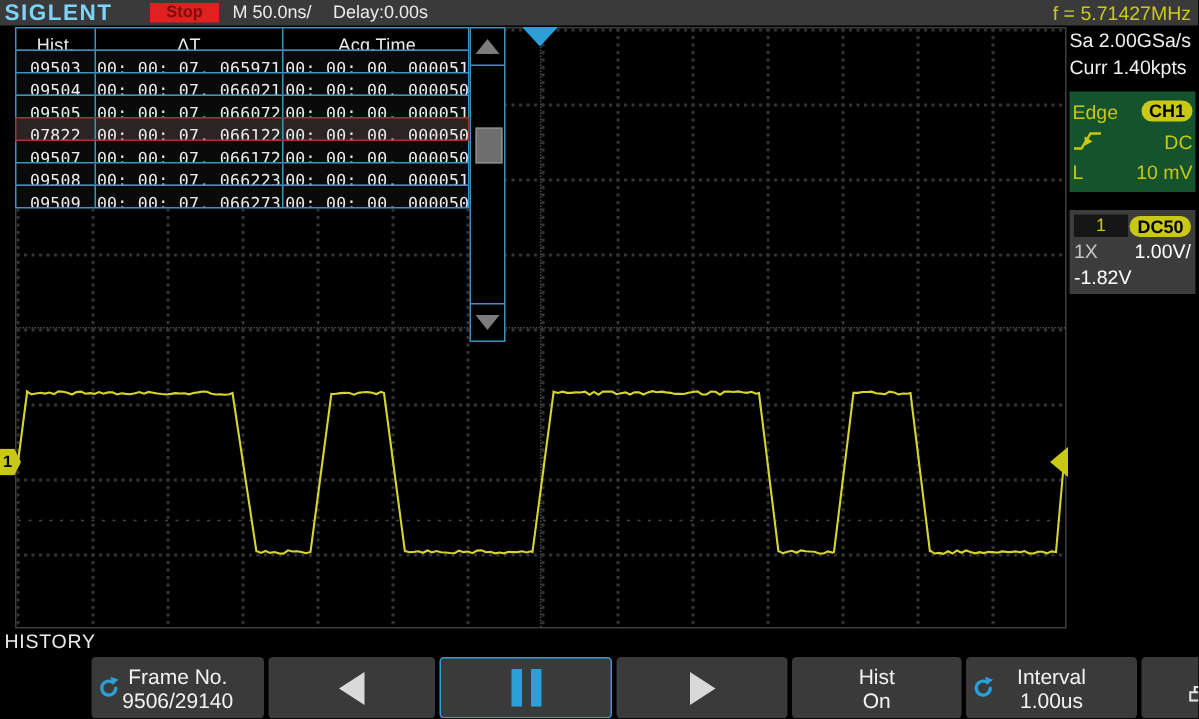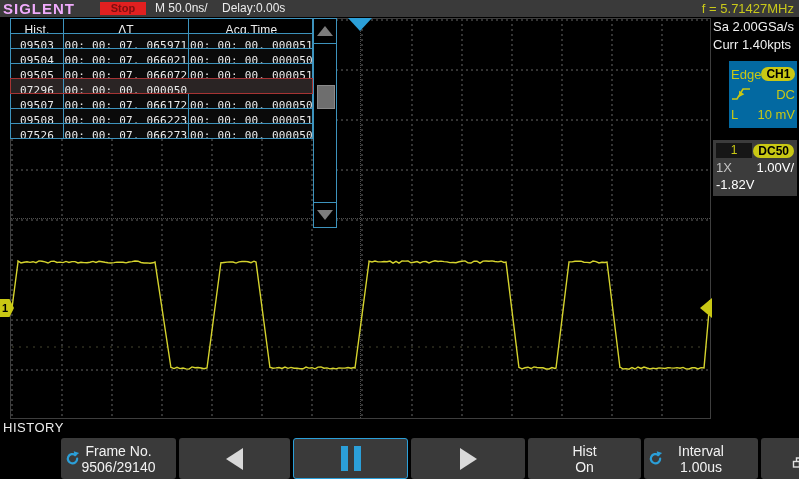--- a/index.html
+++ b/index.html
@@ -1,21 +1,21 @@
 <!DOCTYPE html>
 <html><head>
 <meta charset="utf-8">
 <style>
   html,body{margin:0;padding:0;background:#000;}
   .stage{position:relative;width:799px;height:479px;background:#000;overflow:hidden;
          font-family:"Liberation Sans",sans-serif;color:#e9e9e9;}
 
   
   .topbar{position:absolute;left:0;top:0;width:799px;height:17px;background:#3a3a3a;}
-  .logo{position:absolute;left:3px;top:0;font-size:15px;font-weight:800;letter-spacing:1px;color:#f0abfc;line-height:17px;}
+  .logo{position:absolute;left:3px;top:0;font-size:15px;font-weight:800;letter-spacing:1px;color:#7dd3fc;line-height:17px;}
   .stop-badge{position:absolute;left:100px;top:2px;width:46px;height:13px;background:#e12020;
               color:#7d0f0f;font-size:11px;font-weight:700;text-align:center;line-height:13px;}
   .tb-text{position:absolute;top:0;font-size:12px;color:#ececec;line-height:17px;}
   .freq{position:absolute;right:5px;top:0;font-size:13px;color:#c9c91a;line-height:17px;}
 
   
   .grid{position:absolute;left:10px;top:18px;width:701px;height:401px;box-sizing:border-box;
         border:1px solid #3e3e3e;
         background-image:
           radial-gradient(circle at 1px 1px,#343434 1px,transparent 1.4px),
@@ -52,21 +52,21 @@
   .sb-btn{position:absolute;left:0;width:22px;height:25px;box-sizing:border-box;border-bottom:1px solid #3d93bd;
           display:flex;align-items:center;justify-content:center;}
   .sb-btn.down{bottom:0;border-bottom:none;border-top:1px solid #3d93bd;}
   .tri-up{width:0;height:0;border-left:8px solid transparent;border-right:8px solid transparent;border-bottom:10px solid #7c7c7c;}
   .tri-down{width:0;height:0;border-left:8px solid transparent;border-right:8px solid transparent;border-top:10px solid #7c7c7c;}
   .sb-thumb{position:absolute;left:3px;top:66px;width:16px;height:22px;background:#6e6e6e;border:1px solid #8a8a8a;}
 
   
   .sidebar{position:absolute;left:713px;top:18px;width:84px;font-size:13px;}
   .sb-line{height:18px;line-height:18px;color:#f0f0f0;white-space:nowrap;}
-  .trig-panel{margin-top:7px;background:#0369a1;padding:3px 2px 4px 2px;margin-left:16px;}
+  .trig-panel{margin-top:7px;background:#14532d;padding:3px 2px 4px 2px;}
   .tp-row{display:flex;justify-content:space-between;align-items:center;height:20px;color:#c9c814;}
   .pill{background:#c9c814;color:#000;font-weight:700;font-size:12px;border-radius:7px;padding:0 5px;line-height:14px;}
   .ch-panel{margin-top:12px;background:#3c3c3c;padding:2px 3px 3px 3px;}
   .cp-row{display:flex;justify-content:space-between;align-items:center;height:17px;color:#fff;}
   .ch-num{background:#161616;color:#c9c814;width:36px;text-align:center;font-size:12px;line-height:15px;}
   .probe{color:#c4c4c4;}
 
   
   .hist-label{position:absolute;left:3px;top:420px;font-size:13px;letter-spacing:.5px;color:#ececec;}
   .menu-btn{position:absolute;top:438px;height:41px;background:#3a3a3a;border-radius:3px;
@@ -122,35 +122,36 @@
           <div class="t-cell">09504</div>
           <div class="t-cell">00: 00: 07. 066021</div>
           <div class="t-cell">00: 00: 00. 000050</div>
         </div>
         <div class="t-row">
           <div class="t-cell">09505</div>
           <div class="t-cell">00: 00: 07. 066072</div>
           <div class="t-cell">00: 00: 00. 000051</div>
         </div>
         <div class="t-row selected">
-          <div class="t-cell">07296</div>
+          <div class="t-cell">07822</div>
+          <div class="t-cell">00: 00: 07. 066122</div>
           <div class="t-cell">00: 00: 00. 000050</div>
         </div>
         <div class="t-row">
           <div class="t-cell">09507</div>
           <div class="t-cell">00: 00: 07. 066172</div>
           <div class="t-cell">00: 00: 00. 000050</div>
         </div>
         <div class="t-row">
           <div class="t-cell">09508</div>
           <div class="t-cell">00: 00: 07. 066223</div>
           <div class="t-cell">00: 00: 00. 000051</div>
         </div>
         <div class="t-row">
-          <div class="t-cell">07526</div>
+          <div class="t-cell">09509</div>
           <div class="t-cell">00: 00: 07. 066273</div>
           <div class="t-cell">00: 00: 00. 000050</div>
         </div>
       </div>
   </div>
 
   <div class="sbar">
     <div class="sb-btn" style="top:0;">
       <div class="tri-up"></div>
     </div>

